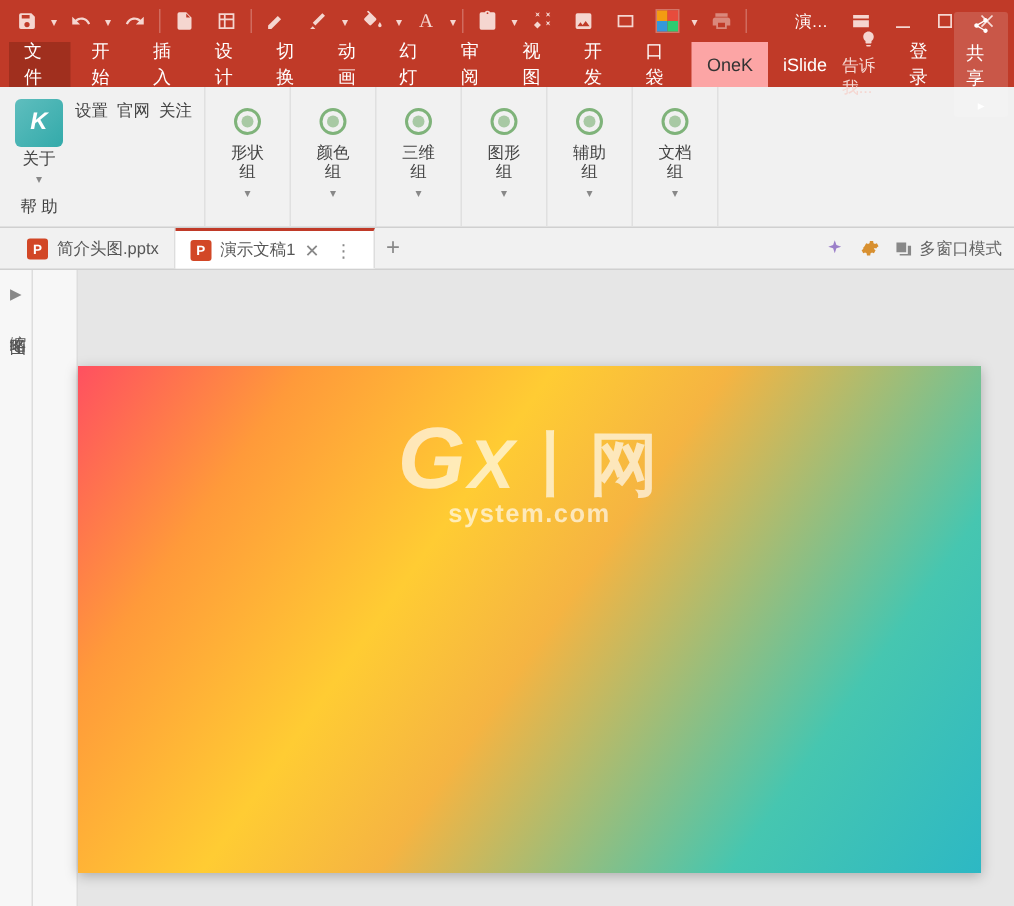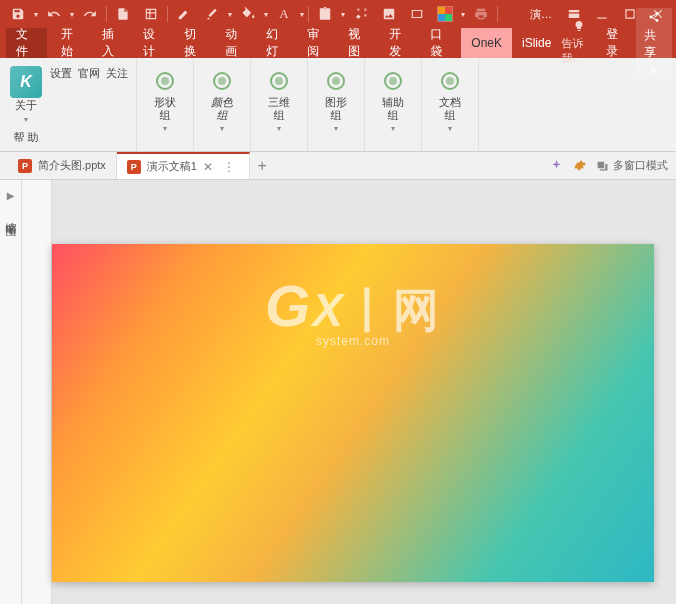--- a/index.html
+++ b/index.html
@@ -57,21 +57,21 @@
     .editor { display: flex; height: 424px; background: #e6e6e6; }
     .vruler { width: 30px; background: #f7f7f7; border-right: 1px solid #ddd; }
     .side-collapse { width: 22px; background: #f7f7f7; border-right: 1px solid #ddd; display: flex; flex-direction: column; align-items: center; padding-top: 10px; gap: 12px; }
     .side-collapse .chev { color: #888; font-size: 10px; cursor: pointer; }
     .side-collapse .vtext { writing-mode: vertical-rl; font-size: 11px; color: #555; letter-spacing: 2px; }
     .canvas-area { flex: 1; position: relative; padding: 64px 18px 18px 0; }
     .slide { width: 602px; height: 338px; background: linear-gradient(125deg, #ff5060 0%, #ff9a3a 18%, #ffcc33 38%, #f5b442 52%, #46c6b0 80%, #2db8c4 100%); position: relative; box-shadow: 0 2px 8px rgba(0,0,0,0.25); }
     .watermark { position: absolute; top: 28px; left: 50%; transform: translateX(-50%); color: rgba(255,255,255,0.65); text-align: center; pointer-events: none; }
     .watermark .big { font-size: 46px; font-weight: bold; font-style: italic; letter-spacing: 2px; }
     .watermark .big span.g { font-size: 58px; }
-    .watermark .sm { font-size: 12px; letter-spacing: 1px; margin-top: -8px; }
+    .watermark .sm { font-size: 17px; letter-spacing: 1px; margin-top: -8px; font-weight: bold; }
   </style>
 </head>
 <body>
 
 <div class="titlebar">
   <div class="qa-item">
       <svg viewBox="0 0 24 24">
         <path d="M17 3H5a2 2 0 00-2 2v14a2 2 0 002 2h14a2 2 0 002-2V7l-4-4zM12 19a3 3 0 110-6 3 3 0 010 6zm3-10H6V5h9v4z"></path>
       </svg>
     </div>
@@ -236,21 +236,21 @@
         </div>
         <span styleline="white-space:pre-line;" style="text-align: center; line-height: 1.2;">形状<br>组</span>
         <span class="dd-arrow">▾</span>
       </div>
     </div>
   <div class="rgroup">
       <div class="bigbtn">
         <div class="icon-wrap">
           <div class="circle-ic"></div>
         </div>
-        <span style="text-align: center; line-height: 1.2; font-style: italic;">颜色<br>组</span>
+        <span style="text-align: center; line-height: 1.2;">颜色<br>组</span>
         <span class="dd-arrow">▾</span>
       </div>
     </div>
   <div class="rgroup">
       <div class="bigbtn">
         <div class="icon-wrap">
           <div class="circle-ic"></div>
         </div>
         <span style="text-align: center; line-height: 1.2;">三维<br>组</span>
         <span class="dd-arrow">▾</span>

